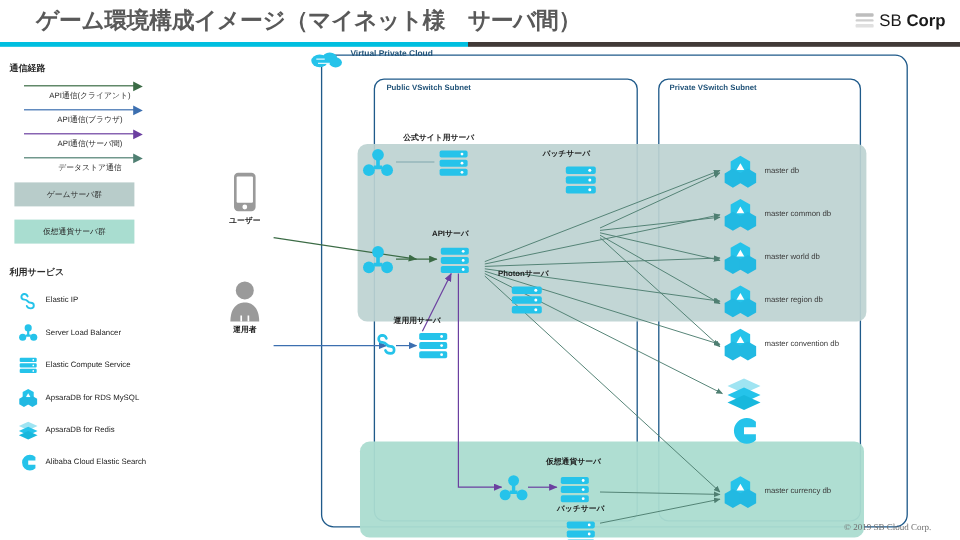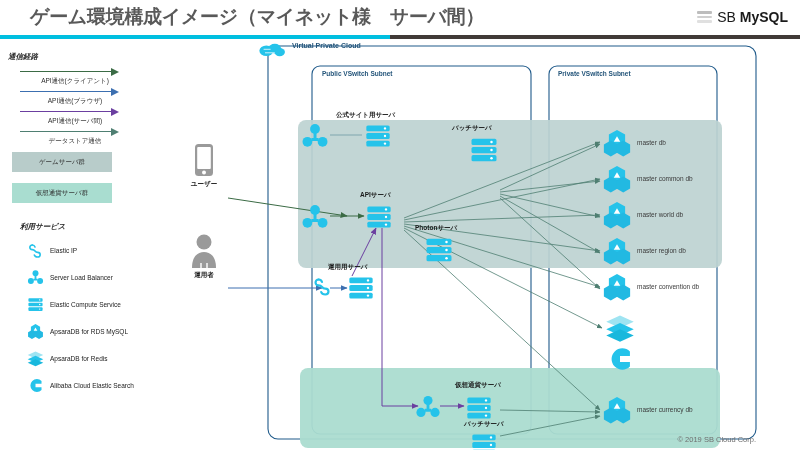--- a/index.html
+++ b/index.html
@@ -25,21 +25,21 @@
   .brand-mark i:nth-child(3) { background: #e0e0e0; }
   .brand-text { font-size: 14px; color: #1a1a1a; font-weight: 500; white-space: nowrap; }
   .brand-text b { font-weight: 700; }
   .rule { position: absolute; left: 0; top: 35px; width: 800px; height: 4px; }
   .rule .cy { position: absolute; left: 0; top: 0; width: 390px; height: 100%; background: #00bfe0; }
   .rule .dk { position: absolute; left: 390px; top: 0; width: 410px; height: 100%; background: #413a37; }
 
   
   .legend-routes { position: absolute; left: 8px; top: 52px; width: 160px; }
   .legend-head {
-    font-size: 7.5px; font-weight: bold; color: #2b2b2b; margin-bottom: 5px; font-style: italic;
+    font-size: 7.5px; font-weight: bold; color: #2b2b2b; margin-bottom: 5px;
   }
   .route { width: 118px; margin-left: 8px; margin-bottom: 1px; }
   .route-line { position: relative; height: 9px; }
   .route-line .ln { position: absolute; left: 4px; top: 4px; width: 92px; height: 1.3px; }
   .route-line .ar {
     position: absolute; left: 95px; top: 0.5px;
     width: 0; height: 0; border-top: 4px solid transparent;
     border-bottom: 4px solid transparent; border-left: 8px solid currentColor;
   }
   .route-lbl { font-size: 6.5px; color: #2b2b2b; text-align: center; white-space: nowrap; line-height: 10px; }
@@ -47,54 +47,54 @@
   
   .swatch {
     position: absolute; left: 12px; width: 100px; height: 20px;
     display: flex; align-items: center; justify-content: center;
     font-size: 6.5px; color: #2b2b2b; white-space: nowrap;
   }
   .swatch.a { top: 152px; background: #b8ccca; }
   .swatch.b { top: 183px; background: #a9ddd0; }
 
   
-  .legend-svc { position: absolute; left: 20px; top: 222px; width: 175px; }
+  .legend-svc { position: absolute; left: 8px; top: 222px; width: 175px; }
   .svc-row { display: flex; align-items: center; height: 27px; }
   .svc-ic { width: 30px; display: flex; justify-content: center; align-items: center; }
   .svc-lbl { font-size: 6.5px; color: #1a1a1a; white-space: nowrap; }
 
   
   .canvas { position: absolute; left: 0; top: 38px; width: 800px; height: 412px; }
   .canvas svg { position: absolute; left: 0; top: 0; }
 
   .vpc-label { position: absolute; font-size: 7px; font-weight: bold; color: #24557a; white-space: nowrap; }
   .sub-label { position: absolute; font-size: 6.5px; font-weight: bold; color: #24557a; white-space: nowrap; }
   .node-label { position: absolute; font-size: 6.5px; font-weight: bold; color: #1a1a1a; white-space: nowrap; }
   .db-label { position: absolute; font-size: 6.5px; color: #3a3a3a; white-space: nowrap; }
   .actor-label { position: absolute; font-size: 6.5px; font-weight: bold; color: #1a1a1a; white-space: nowrap; text-align: center; }
 
   .copyright {
-    position: absolute; right: 44px; bottom: 6px;
-    font-size: 7.5px; color: #6f6f6f; white-space: nowrap;
+    position: absolute; right: 24px; bottom: 6px;
+    font-size: 7.5px; color: #6f6f6f; white-space: nowrap; font-family: Liberation Serif, serif;
   }
 </style>
 </head>
 <body>
 
 <div id="root">
 
   <div class="header">
     <div class="title">ゲーム環境構成イメージ（マイネット様　サーバ間）</div>
     <div class="brand">
       <span class="brand-mark">
         <i></i>
           <i></i>
           <i></i>
       </span>
-      <span class="brand-text"><span>SB</span>&nbsp;<b>MySQL</b></span>
+      <span class="brand-text"><span>SB</span>&nbsp;<b>Corp</b></span>
     </div>
   </div>
   <div class="rule">
     <div class="cy"></div>
     <div class="dk"></div>
   </div>
 
   <div class="legend-routes">
     <div class="legend-head">通信経路</div>
 

